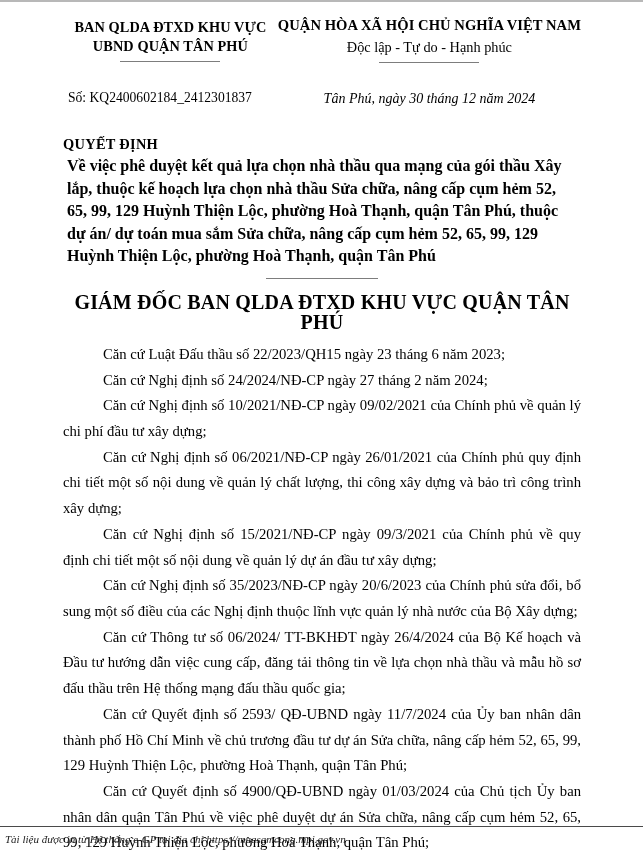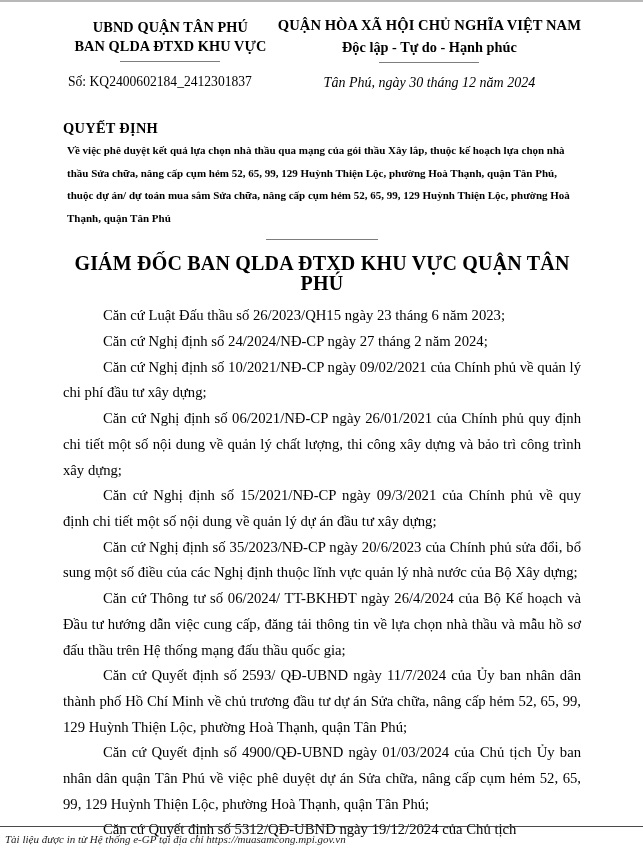--- a/index.html
+++ b/index.html
@@ -56,55 +56,55 @@
   }
   .nation-line {
     font-size: 14.6px;
     font-weight: bold;
     line-height: 19px;
     letter-spacing: 0.05px;
     white-space: nowrap;
   }
   .motto-line {
     font-size: 14.3px;
-    font-weight: bold;
+    font-weight: normal;
     line-height: 20px;
     margin-top: 2px;
     white-space: nowrap;
   }
   .rule-short {
     height: 0;
     border-top: 1.6px solid #7d7d7d;
     margin: 5px auto 0 auto;
   }
   .rule-left { width: 100px; }
   .rule-right { width: 100px; }
 
   .sub-line {
     font-size: 13.6px;
     line-height: 18px;
-    margin-top: 11px;
+    margin-top: 27px;
     white-space: nowrap;
   }
   .sub-left  { text-align: left; padding-left: 5px; }
   .sub-right { text-align: center; font-style: italic; font-size: 14px; }
 
   
   .title-block {
     margin-top: 26px;
     text-align: left;
   }
   .doc-type {
     font-size: 14.4px;
     font-weight: bold;
     letter-spacing: 0.3px;
     line-height: 20px;
   }
   .doc-subject {
-    font-size: 11px;
+    font-size: 16px;
     font-weight: bold;
     line-height: 22.6px;
     margin-top: 1px;
     padding: 0 4px;
   }
   .rule-title {
     width: 112px;
     height: 0;
     border-top: 1.6px solid #7d7d7d;
     margin: 10px auto 0 auto;
@@ -160,22 +160,22 @@
 </style>
 </head>
 <body>
 
 <div class="page">
   <div class="content">
 
     <div class="header">
 
       <div class="hdr-col-left">
+        <div class="org-line">BAN QLDA ĐTXD KHU VỰC</div>
         <div class="org-line">UBND QUẬN TÂN PHÚ</div>
-        <div class="org-line">BAN QLDA ĐTXD KHU VỰC</div>
         <div class="rule-short rule-left"></div>
         <div class="sub-line sub-left">Số: KQ2400602184_2412301837</div>
       </div>
 
       <div class="hdr-col-right">
         <div class="nation-line">QUẬN HÒA XÃ HỘI CHỦ NGHĨA VIỆT NAM</div>
         <div class="motto-line">Độc lập - Tự do - Hạnh phúc</div>
         <div class="rule-short rule-right"></div>
         <div class="sub-line sub-right">Tân Phú, ngày 30 tháng 12 năm 2024</div>
       </div>
@@ -184,21 +184,21 @@
 
     <div class="title-block">
       <div class="doc-type">QUYẾT ĐỊNH</div>
       <div class="doc-subject">Về việc phê duyệt kết quả lựa chọn nhà thầu qua mạng của gói thầu Xây lắp, thuộc kế hoạch lựa chọn nhà thầu Sửa chữa, nâng cấp cụm hẻm 52, 65, 99, 129 Huỳnh Thiện Lộc, phường Hoà Thạnh, quận Tân Phú, thuộc dự án/ dự toán mua sắm Sửa chữa, nâng cấp cụm hẻm 52, 65, 99, 129 Huỳnh Thiện Lộc, phường Hoà Thạnh, quận Tân Phú</div>
       <div class="rule-title"></div>
     </div>
 
     <div class="authority">GIÁM ĐỐC BAN QLDA ĐTXD KHU VỰC QUẬN TÂN PHÚ</div>
 
     <div class="body-block">
-      <p class="para">Căn cứ Luật Đấu thầu số 26/2023/QH15 ngày 23 tháng 6 năm 2023;</p>
+      <p class="para">Căn cứ Luật Đấu thầu số 22/2023/QH15 ngày 23 tháng 6 năm 2023;</p>
       <p class="para">Căn cứ Nghị định số 24/2024/NĐ-CP ngày 27 tháng 2 năm 2024;</p>
       <p class="para">Căn cứ Nghị định số 10/2021/NĐ-CP ngày 09/02/2021 của Chính phủ về quản lý chi phí đầu tư xây dựng;</p>
       <p class="para">Căn cứ Nghị định số 06/2021/NĐ-CP ngày 26/01/2021 của Chính phủ quy định chi tiết một số nội dung về quản lý chất lượng, thi công xây dựng và bảo trì công trình xây dựng;</p>
       <p class="para">Căn cứ Nghị định số 15/2021/NĐ-CP ngày 09/3/2021 của Chính phủ về quy định chi tiết một số nội dung về quản lý dự án đầu tư xây dựng;</p>
       <p class="para">Căn cứ Nghị định số 35/2023/NĐ-CP ngày 20/6/2023 của Chính phủ sửa đổi, bổ sung một số điều của các Nghị định thuộc lĩnh vực quản lý nhà nước của Bộ Xây dựng;</p>
       <p class="para">Căn cứ Thông tư số 06/2024/ TT-BKHĐT ngày 26/4/2024 của Bộ Kế hoạch và Đầu tư hướng dẫn việc cung cấp, đăng tải thông tin về lựa chọn nhà thầu và mẫu hồ sơ đấu thầu trên Hệ thống mạng đấu thầu quốc gia;</p>
       <p class="para">Căn cứ Quyết định số 2593/ QĐ-UBND ngày 11/7/2024 của Ủy ban nhân dân thành phố Hồ Chí Minh về chủ trương đầu tư dự án Sửa chữa, nâng cấp hẻm 52, 65, 99, 129 Huỳnh Thiện Lộc, phường Hoà Thạnh, quận Tân Phú;</p>
       <p class="para">Căn cứ Quyết định số 4900/QĐ-UBND ngày 01/03/2024 của Chủ tịch Ủy ban nhân dân quận Tân Phú về việc phê duyệt dự án Sửa chữa, nâng cấp cụm hẻm 52, 65, 99, 129 Huỳnh Thiện Lộc, phường Hoà Thạnh, quận Tân Phú;</p>
       <p class="para last">Căn cứ Quyết định số 5312/QĐ-UBND ngày 19/12/2024 của Chủ tịch</p>
     </div>

